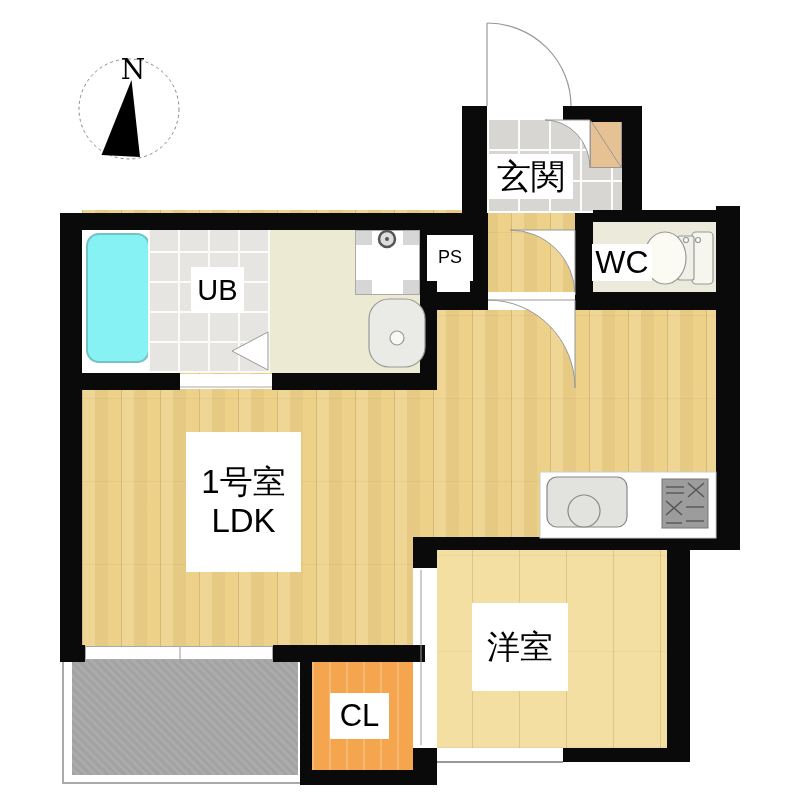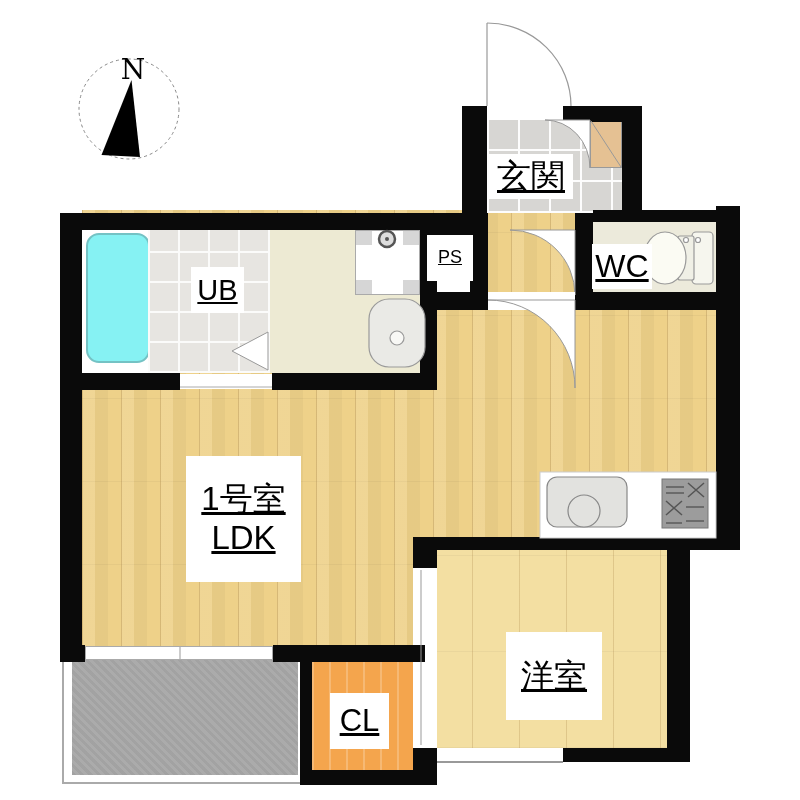--- a/index.html
+++ b/index.html
@@ -24,21 +24,21 @@
   .tile-b{position:absolute;background-color:var(--tile-bath,#e7e5e1);
     background-image:
       repeating-linear-gradient(0deg,#fbfbfa 0 2px, transparent 2px 30px),
       repeating-linear-gradient(90deg,#fbfbfa 0 2px, transparent 2px 30px);}
   .flat{position:absolute;}
   .closet-fill{position:absolute;background-color:var(--closet,#f4a54d);
     background-image:repeating-linear-gradient(90deg, rgba(255,255,255,.22) 0 2px, transparent 2px 17px);}
   .balcony-fill{position:absolute;background-color:var(--balcony,#ababab);
     background-image:repeating-linear-gradient(45deg, rgba(0,0,0,.05) 0 3px, transparent 3px 6px);}
   .lbl{position:absolute;background:#fff;display:flex;flex-direction:column;align-items:center;
-       justify-content:center;text-align:center;font-weight:500;line-height:1.18;white-space:nowrap;text-decoration:underline;}
+       justify-content:center;text-align:center;font-weight:500;line-height:1.18;white-space:nowrap;}
   .white{position:absolute;background:#fff;}
   svg.overlay{position:absolute;left:0;top:0;pointer-events:none;}
   .pc{position:absolute;width:16px;height:14px;background:#d6d6d6;}
 </style>
 </head>
 <body>
 
 <div class="plan">
 
   <div class="wood" style="left:82px;top:210px;width:634px;height:438px;"></div>
@@ -158,32 +158,32 @@
       <circle cx="397" cy="338" r="7" fill="#f8f8f5"></circle>
     </g>
     <g>
       <circle cx="387" cy="239" r="8" fill="#ddd" stroke="#555" stroke-width="2.5"></circle>
       <circle cx="387" cy="239" r="2" fill="#555"></circle>
     </g>
   </svg>
 
   <div class="lbl" style="left:489px;top:154px;width:84px;height:45px;font-size:34px;">玄関</div>
 
-  <div class="lbl" style="left:592px;top:244px;width:60px;height:45px;font-size:32px;">WC</div>
+  <div class="lbl" style="left:592px;top:244px;width:60px;height:37px;font-size:32px;">WC</div>
 
   <div class="lbl" style="left:427px;top:235px;width:46px;height:46px;font-size:18px;">PS</div>
 
   <div class="lbl" style="left:191px;top:267px;width:53px;height:46px;font-size:29px;">UB</div>
 
 
-  <div class="lbl" style="left:186px;top:432px;width:115px;height:126px;font-size:33px;margin-top:24px;">
+  <div class="lbl" style="left:186px;top:432px;width:115px;height:140px;font-size:33px;">
     <div>1号室</div>
     <div>LDK</div>
   </div>
 
-  <div class="lbl" style="left:506px;top:603px;width:96px;height:88px;font-size:33px;margin-top:29px;">
+  <div class="lbl" style="left:472px;top:603px;width:96px;height:88px;font-size:33px;">
     <div>洋室</div>
   </div>
 
 
-  <div class="lbl" style="left:330px;top:693px;width:59px;height:56px;font-size:31px;text-align:right;">CL</div>
+  <div class="lbl" style="left:330px;top:693px;width:59px;height:46px;font-size:31px;text-align:right;">CL</div>
 
 </div>
 
 </body></html>

